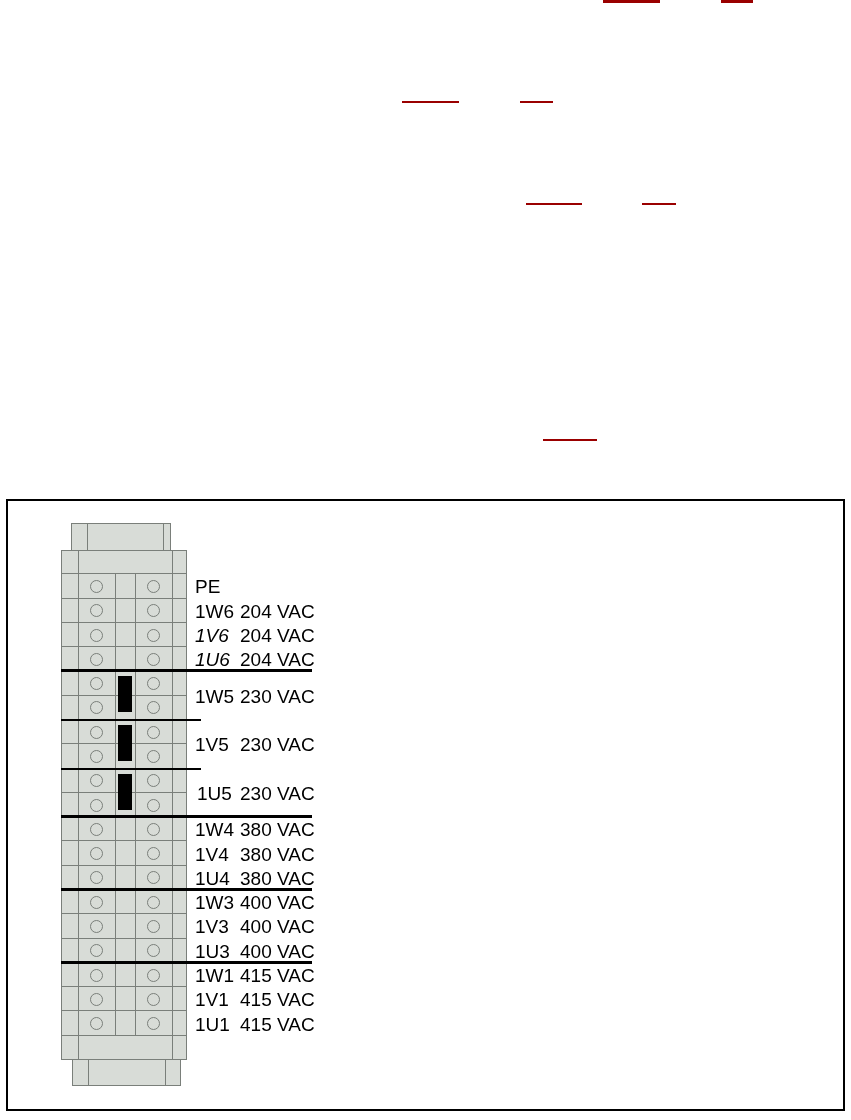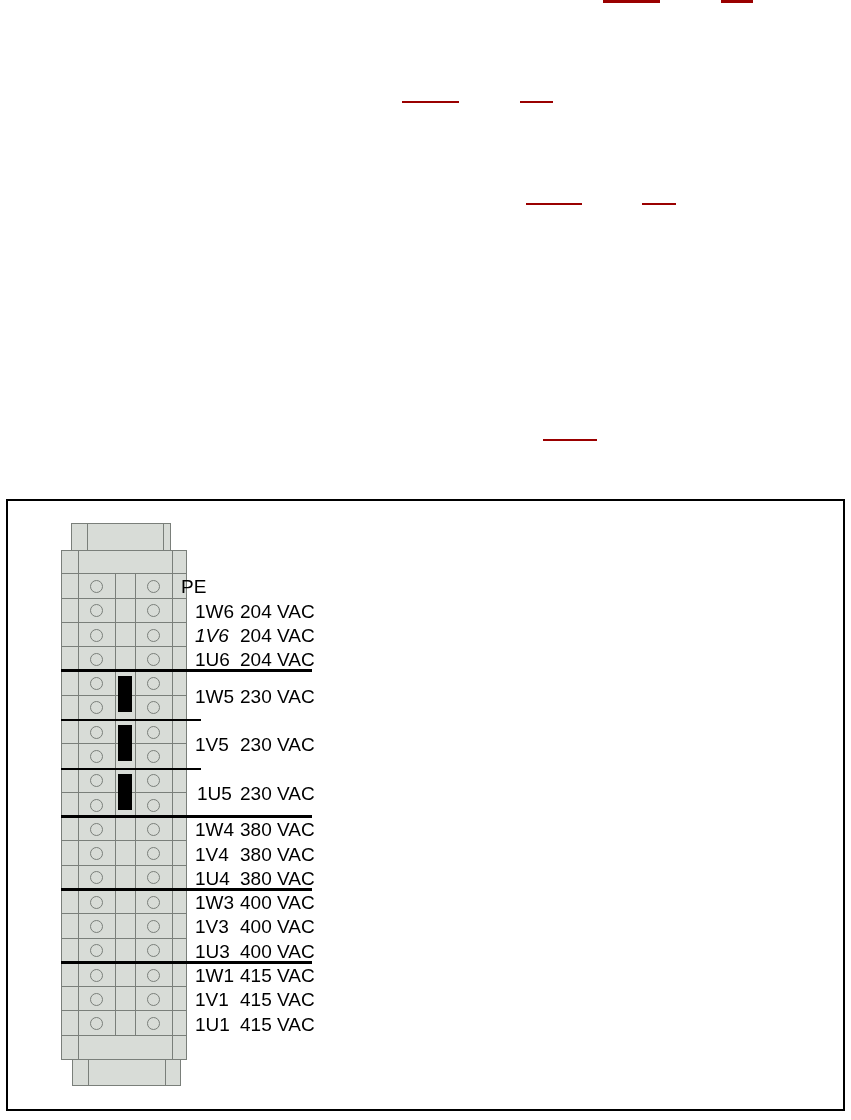--- a/index.html
+++ b/index.html
@@ -74,32 +74,32 @@
       <div class="hline" style="left: 61px; top: 865px; width: 126px; background: rgb(122, 127, 122);"></div>
       <div class="hline" style="left: 61px; top: 889px; width: 126px; background: rgb(122, 127, 122);"></div>
       <div class="hline" style="left: 61px; top: 913px; width: 126px; background: rgb(122, 127, 122);"></div>
       <div class="hline" style="left: 61px; top: 938px; width: 126px; background: rgb(122, 127, 122);"></div>
       <div class="hline" style="left: 61px; top: 962px; width: 126px; background: rgb(122, 127, 122);"></div>
       <div class="hline" style="left: 61px; top: 986px; width: 126px; background: rgb(122, 127, 122);"></div>
       <div class="hline" style="left: 61px; top: 1010px; width: 126px; background: rgb(122, 127, 122);"></div>
       <div class="hline" style="left: 61px; top: 1035px; width: 126px; background: rgb(122, 127, 122);"></div>
       <div class="screw" style="left: 90px; top: 580px; background: rgb(216, 220, 215); border-color: rgb(122, 127, 122);"></div>
       <div class="screw" style="left: 147px; top: 580px; background: rgb(216, 220, 215); border-color: rgb(122, 127, 122);"></div>
-      <div class="t-label" style="left: 181px; top: 586px;">PE</div>
+      <div class="t-label" style="left: 195px; top: 586px;">PE</div>
       <div class="screw" style="left: 90px; top: 604px; background: rgb(216, 220, 215); border-color: rgb(122, 127, 122);"></div>
       <div class="screw" style="left: 147px; top: 604px; background: rgb(216, 220, 215); border-color: rgb(122, 127, 122);"></div>
       <div class="t-label" style="left: 195px; top: 611px;">1W6</div>
       <div class="t-label" style="left: 240px; top: 611px;">204 VAC</div>
       <div class="screw" style="left: 90px; top: 629px; background: rgb(216, 220, 215); border-color: rgb(122, 127, 122);"></div>
       <div class="screw" style="left: 147px; top: 629px; background: rgb(216, 220, 215); border-color: rgb(122, 127, 122);"></div>
       <div class="t-label" style="left: 195px; top: 635px; font-style: italic;">1V6</div>
       <div class="t-label" style="left: 240px; top: 635px;">204 VAC</div>
       <div class="screw" style="left: 90px; top: 653px; background: rgb(216, 220, 215); border-color: rgb(122, 127, 122);"></div>
       <div class="screw" style="left: 147px; top: 653px; background: rgb(216, 220, 215); border-color: rgb(122, 127, 122);"></div>
-      <div class="t-label" style="left: 195px; top: 659px;">1U6</div>
+      <div class="t-label" style="left: 195px; top: 659px; font-style: italic;">1U6</div>
       <div class="t-label" style="left: 240px; top: 659px;">204 VAC</div>
       <div class="sep" style="left: 61px; top: 669px; width: 251px; height: 3px; background: rgb(0, 0, 0);"></div>
       <div class="screw" style="left: 90px; top: 677px; background: rgb(216, 220, 215); border-color: rgb(122, 127, 122);"></div>
       <div class="screw" style="left: 147px; top: 677px; background: rgb(216, 220, 215); border-color: rgb(122, 127, 122);"></div>
       <div class="screw" style="left: 90px; top: 701px; background: rgb(216, 220, 215); border-color: rgb(122, 127, 122);"></div>
       <div class="screw" style="left: 147px; top: 701px; background: rgb(216, 220, 215); border-color: rgb(122, 127, 122);"></div>
       <div class="jumper" style="left: 118px; top: 676px; height: 36px; background: rgb(0, 0, 0);"></div>
       <div class="t-label" style="left: 195px; top: 696px;">1W5</div>
       <div class="t-label" style="left: 240px; top: 696px;">230 VAC</div>
       <div class="sep" style="left: 61px; top: 719px; width: 140px; height: 2px; background: rgb(0, 0, 0);"></div>

